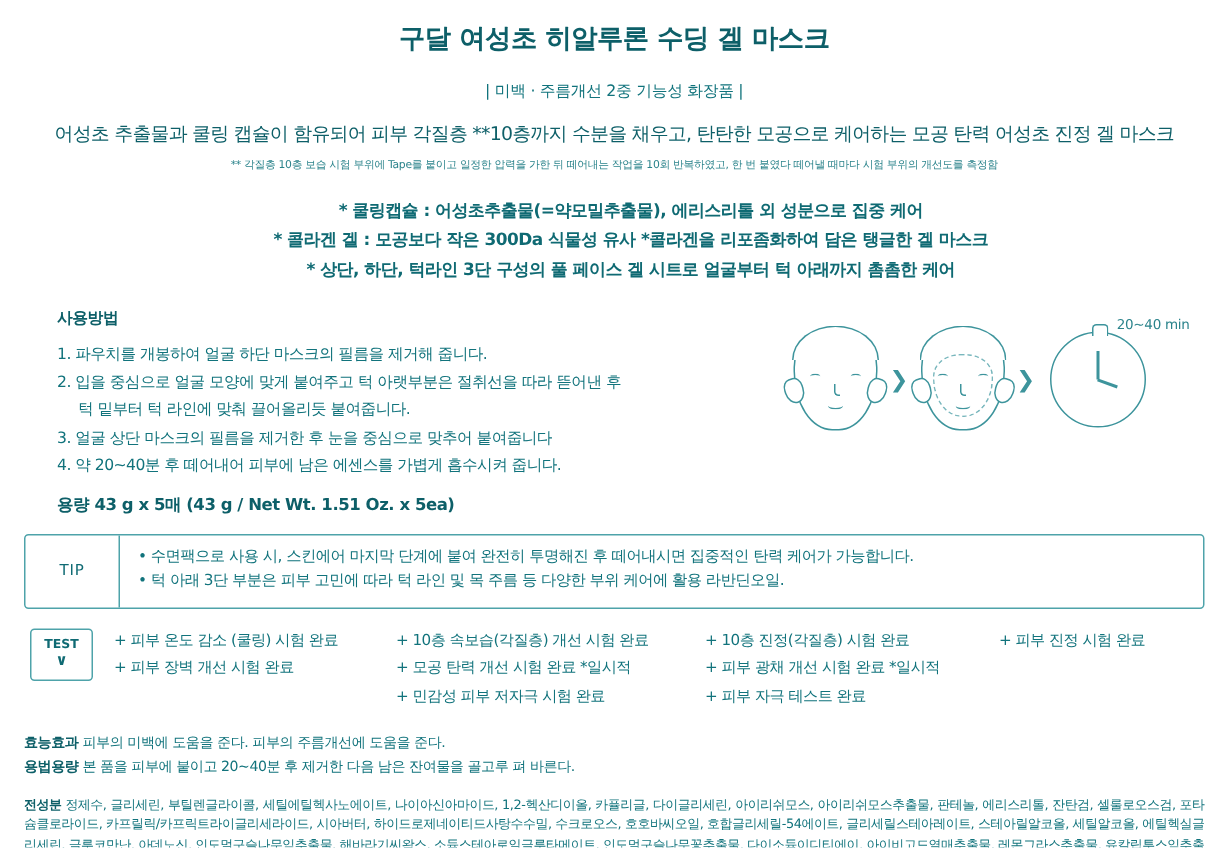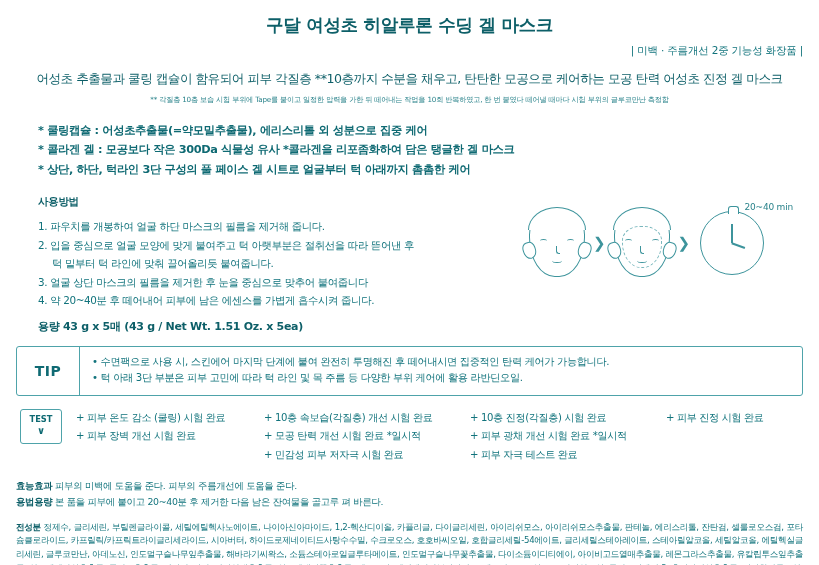--- a/index.html
+++ b/index.html
@@ -24,24 +24,24 @@
   
   .title {
     text-align: center;
     font-size: 17.5px;
     font-weight: bold;
     letter-spacing: -0.3px;
     color: #0d5f68;
     margin-top: 3px;
   }
   .subtitle {
-    text-align: right;
+    text-align: center;
     font-size: 10.5px;
     color: #11737c;
-    margin-top: 7px;
+    margin-top: 17px;
     letter-spacing: -0.2px;
   }
   .lead {
     text-align: center;
     font-size: 12.6px;
     font-weight: normal;
     color: #0d5f68;
     margin-top: 13px;
     letter-spacing: -0.5px;
   }
@@ -55,21 +55,21 @@
   
   .bullets {
     margin-top: 16px;
     margin-left: 22px;
     font-size: 11.3px;
     line-height: 1.72;
     letter-spacing: -0.35px;
     color: #0f6a73;
   }
   .bullets div { white-space: nowrap; }
-  .b-star { font-weight: bold; }
+  .b-star { font-weight: bold; text-align: center; }
   
   .usage-wrap {
     position: relative;
     margin-top: 16px;
     margin-left: 22px;
   }
   .usage-head {
     font-size: 10.5px;
     font-weight: bold;
     color: #0d5f68;
@@ -211,22 +211,22 @@
     align-items: stretch;
     min-height: 48px;
   }
   .tip-badge {
     width: 62px;
     flex: 0 0 62px;
     border-right: 1.2px solid #4ea3aa;
     display: flex;
     align-items: center;
     justify-content: center;
-    font-size: 14px;
-    font-weight: bold;
+    font-size: 10px;
+    font-weight: normal;
     letter-spacing: 0.5px;
     color: #0f6a73;
   }
   .tip-body {
     padding: 7px 10px 7px 12px;
     font-size: 10.2px;
     line-height: 1.62;
     letter-spacing: -0.35px;
     color: #11737c;
   }
@@ -290,21 +290,21 @@
   .ingredients b { color: #0d5f68; }
 </style>
 </head>
 <body>
 
 <div class="page">
 
   <div class="title">구달 여성초 히알루론 수딩 겔 마스크</div>
   <div class="subtitle">| 미백 · 주름개선 2중 기능성 화장품 |</div>
   <div class="lead">어성초 추출물과 쿨링 캡슐이 함유되어 피부 각질층 **10층까지 수분을 채우고, 탄탄한 모공으로 케어하는 모공 탄력 어성초 진정 겔 마스크</div>
-  <div class="lead-note">** 각질층 10층 보습 시험 부위에 Tape를 붙이고 일정한 압력을 가한 뒤 떼어내는 작업을 10회 반복하였고, 한 번 붙였다 떼어낼 때마다 시험 부위의 글루코만난 측정함</div>
+  <div class="lead-note">** 각질층 10층 보습 시험 부위에 Tape를 붙이고 일정한 압력을 가한 뒤 떼어내는 작업을 10회 반복하였고, 한 번 붙였다 떼어낼 때마다 시험 부위의 개선도를 측정함</div>
 
   <div class="bullets">
     <div class="b-star">* 쿨링캡슐 :  어성초추출물(=약모밀추출물), 에리스리톨 외 성분으로 집중 케어</div>
     <div class="b-star">* 콜라겐 겔 : 모공보다 작은 300Da 식물성 유사 *콜라겐을 리포좀화하여 담은 탱글한 겔 마스크</div>
     <div class="b-star">* 상단, 하단, 턱라인 3단 구성의 풀 페이스 겔 시트로 얼굴부터 턱 아래까지 촘촘한 케어</div>
   </div>
 
   <div class="usage-wrap">
     <div class="usage-head">사용방법</div>
     <div class="usage-list">

